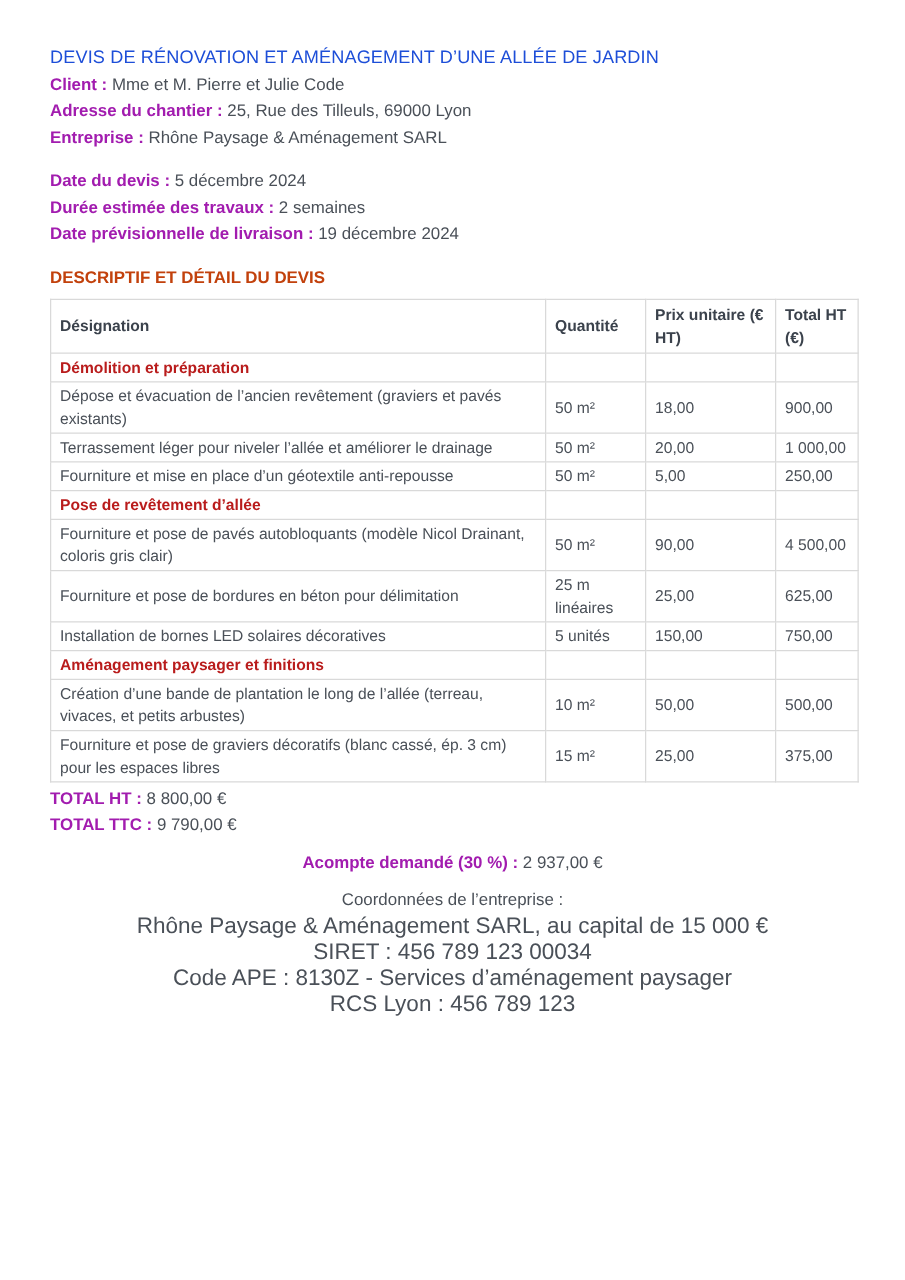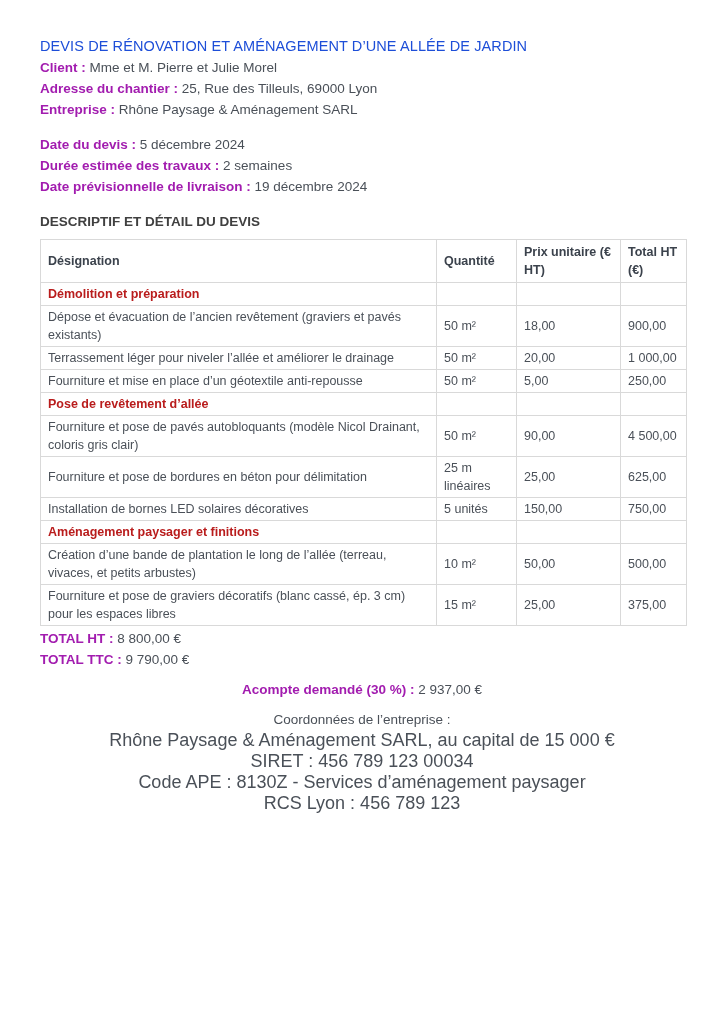--- a/index.html
+++ b/index.html
@@ -15,21 +15,21 @@
     font-weight: normal; color: #1d4ed8;
     font-size: 14.5px; line-height: 21px;
     letter-spacing: 0.1px;
     margin: 0;
   }
   .info-line { font-size: 13.5px; line-height: 21px; }
   .info-line .lab { font-weight: bold; color: #a21caf; }
   .mt14 { margin-top: 14px; }
   .mt9  { margin-top: 9px; text-align: center; }
   .doc-heading {
-    font-weight: bold; color: #404040;
+    font-weight: bold; color: #c2410c;
     font-size: 13.5px; line-height: 21px;
     margin-top: 14px;
   }
   table.devis {
     border-collapse: collapse;
     table-layout: fixed;
     width: 646px;
     margin-top: 7px;
   }
   table.devis th, table.devis td {
@@ -52,21 +52,21 @@
   .plain-line { font-size: 18px; line-height: 21px; }
 </style>
 </head>
 <body>
 
 <div class="page">
 
   <div class="doc-title">DEVIS DE RÉNOVATION ET AMÉNAGEMENT D’UNE ALLÉE DE JARDIN</div>
 
   <div id="client-block">
-      <div class="info-line"><span class="lab">Client : </span><span>Mme et M. Pierre et Julie Morel</span></div>
+      <div class="info-line"><span class="lab">Client : </span><span>Mme et M. Pierre et Julie Code</span></div>
       <div class="info-line"><span class="lab">Adresse du chantier : </span><span>25, Rue des Tilleuls, 69000 Lyon</span></div>
       <div class="info-line"><span class="lab">Entreprise : </span><span>Rhône Paysage &amp; Aménagement SARL</span></div>
     </div>
 
   <div id="schedule-block" class="mt14">
       <div class="info-line"><span class="lab">Date du devis : </span><span>5 décembre 2024</span></div>
       <div class="info-line"><span class="lab">Durée estimée des travaux : </span><span>2 semaines</span></div>
       <div class="info-line"><span class="lab">Date prévisionnelle de livraison : </span><span>19 décembre 2024</span></div>
     </div>
 

